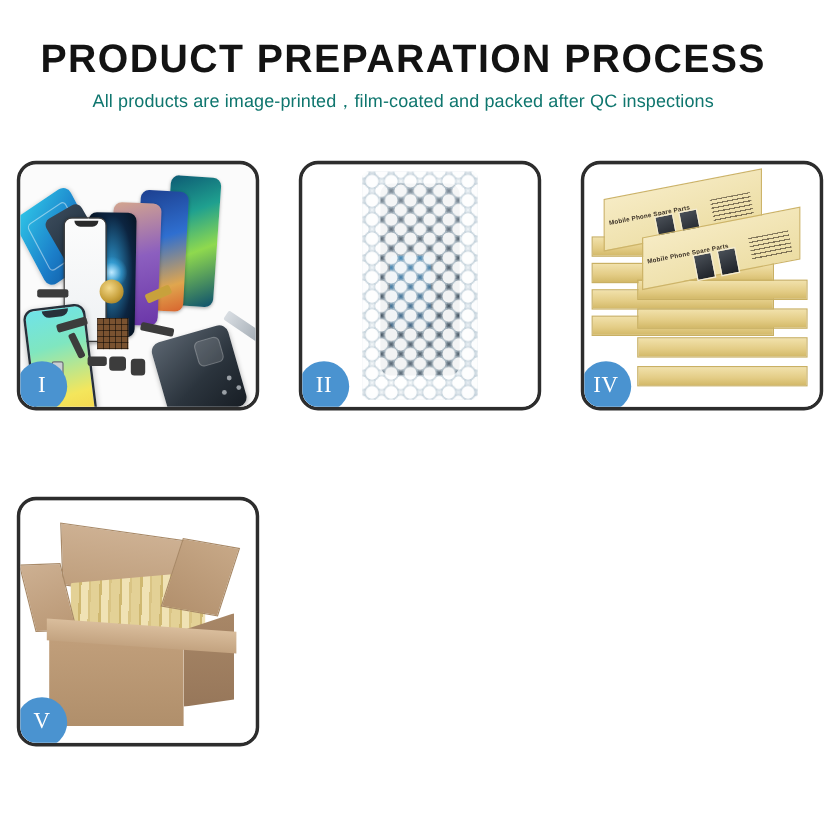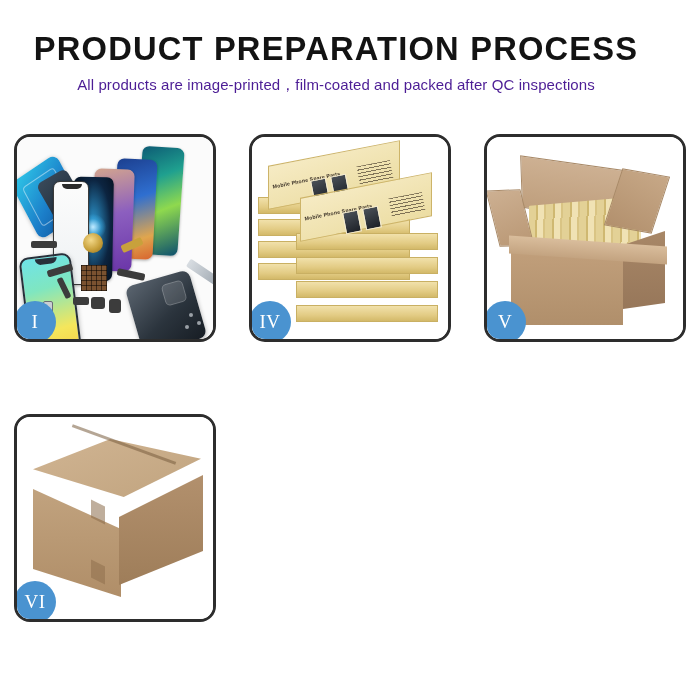--- a/index.html
+++ b/index.html
@@ -35,21 +35,21 @@
     letter-spacing: 1.2px;
     color: #131313;
     line-height: 38px;
     transform: scaleX(0.99);
   }
 
   .subtitle {
     font-family: "Liberation Sans", sans-serif;
     font-size: 15px;
     font-weight: 400;
-    color: #4c1d95;
+    color: #0f766e;
     line-height: 20px;
     margin-top: 7px;
     letter-spacing: 0.1px;
   }
 
   
   .grid {
     position: absolute;
     top: 134px;
     left: 14px;
@@ -466,20 +466,29 @@
         <div class="part cam2"></div>
         <div class="part sim"></div>
         <div class="part btn-part"></div>
         <div class="screw" style="left:172px; top:176px;"></div>
         <div class="screw" style="left:180px; top:184px;"></div>
         <div class="screw" style="left:168px; top:188px;"></div>
       </div>
       <div class="badge">I</div>
     </div>
 
+    <div class="panel">
+      <div class="panel-media">
+        <div class="bubble-bg"></div>
+        <div class="bubble-sleeve"></div>
+        <div class="inner-phone"></div>
+        <div class="bubbles"></div>
+      </div>
+      <div class="badge">II</div>
+    </div>
 
 
     <div class="panel">
       <div class="panel-media">
         <div class="p4-bg"></div>
 
         <div class="ylayer" style="top:60px;"></div>
         <div class="ylayer" style="top:82px;"></div>
         <div class="ylayer" style="top:104px;"></div>
         <div class="ylayer" style="top:126px;"></div>
@@ -512,27 +521,15 @@
         <div class="c5-flap-right"></div>
         <div class="c5-flap-left"></div>
         <div class="c5-rim"></div>
         <div class="c5-side"></div>
         <div class="c5-front"></div>
         <div class="c5-flap-front"></div>
       </div>
       <div class="badge">V</div>
     </div>
 
-    <div class="panel">
-      <div class="panel-media">
-        <div class="p6-bg"></div>
-        <div class="c6-top"></div>
-        <div class="c6-left"></div>
-        <div class="c6-right"></div>
-        <div class="c6-seam"></div>
-        <div class="c6-tape1"></div>
-        <div class="c6-tape2"></div>
-      </div>
-      <div class="badge">VI</div>
-    </div>
 
   </div>
 </div>
 
 </body></html>

